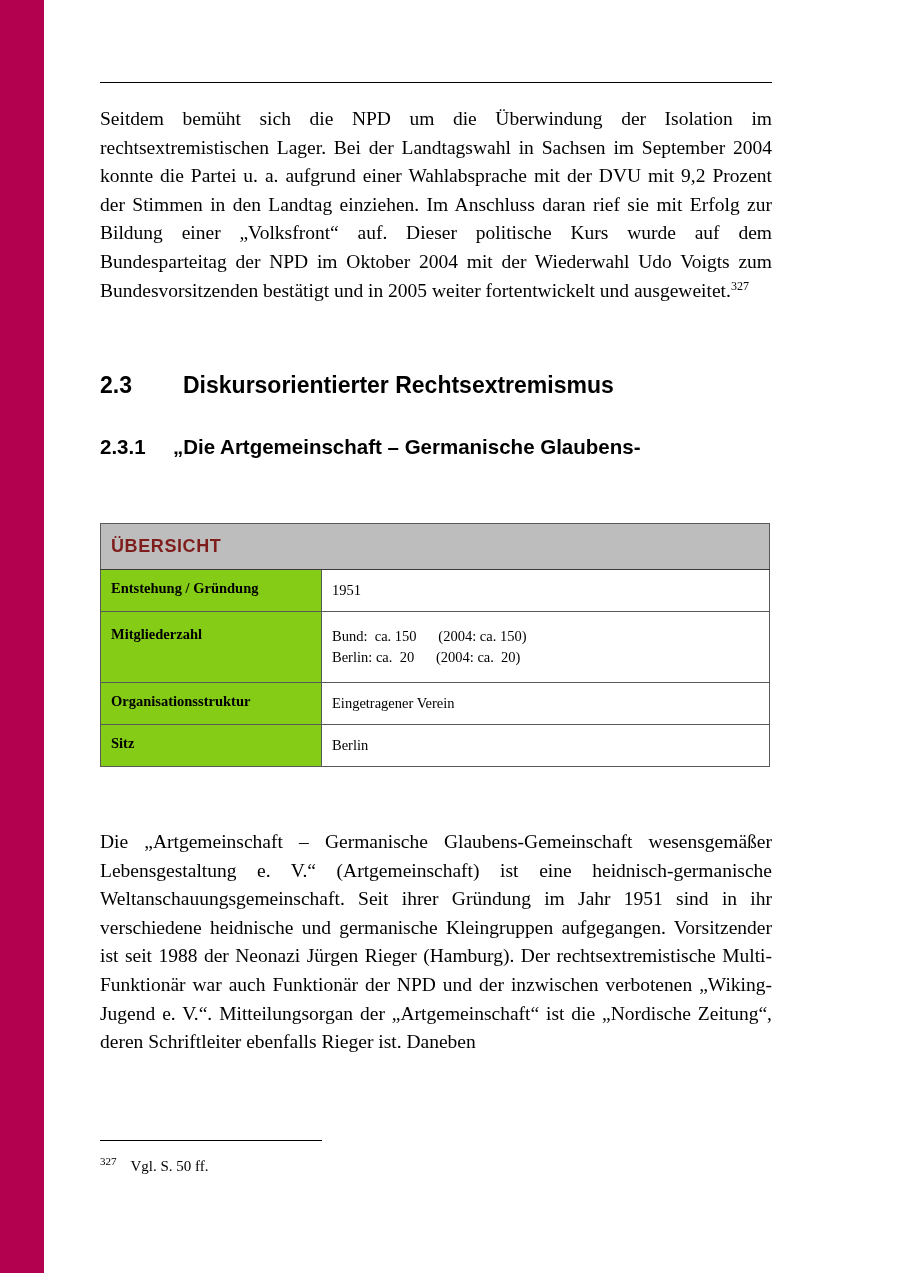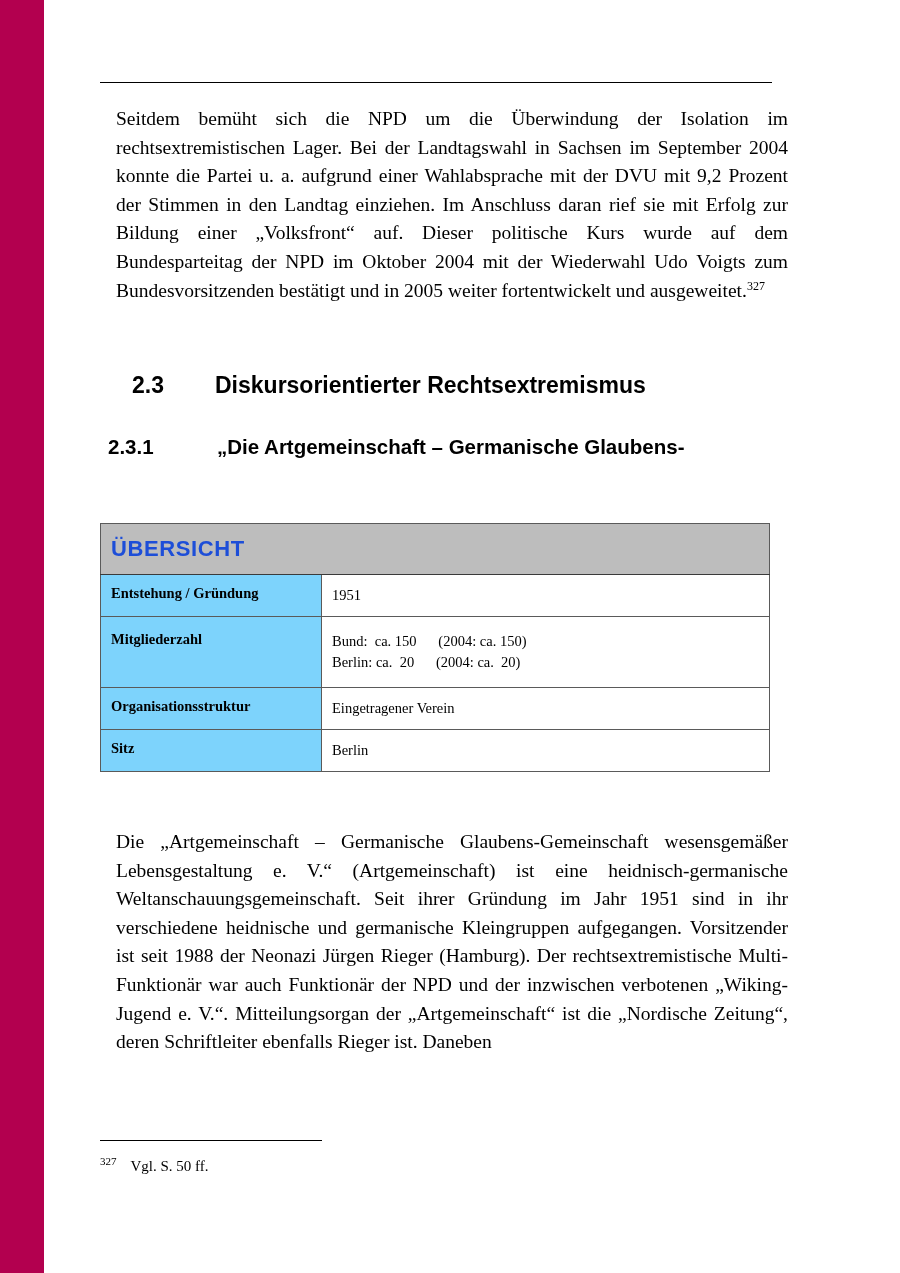--- a/index.html
+++ b/index.html
@@ -68,51 +68,49 @@
   
   .body-block {
     position: absolute;
     left: 0;
     width: 672px;
     font-size: 19.5px;
     line-height: 28.6px;
     text-align: justify;
     text-justify: inter-word;
     hyphens: none;
-    margin-left: 16px;
   }
   #para1 { top: 105px; }
   .sup {
     font-size: 12px;
     vertical-align: super;
     line-height: 0;
   }
   
   .h2 {
     position: absolute;
     left: 0;
     width: 672px;
     top: 372px;
     font-family: "Liberation Sans", sans-serif;
     font-weight: bold;
     font-size: 23px;
     display: flex;
   }
-  .h2 .num { width: 83px; flex: none; margin-left: 32px; }
+  .h2 .num { width: 83px; flex: none; }
   .h3 {
     position: absolute;
-    left: 8px;
+    left: 0;
     width: 672px;
     top: 432px;
     font-family: "Liberation Sans", sans-serif;
     font-weight: bold;
     font-size: 20.5px;
     line-height: 30px;
     display: flex;
-    gap: 36px;
   }
   .h3 .num { width: 73px; flex: none; }
   .h3 .txt { flex: 1; }
   
   .tbl {
     position: absolute;
     left: 0;
     top: 523px;
     width: 670px;
     border-collapse: collapse;
@@ -124,27 +122,27 @@
     padding: 0;
   }
   .tbl .head-cell {
     background: #bdbdbd;
     border-bottom: 1.5px solid #3a3a3a;
     padding: 12px 10px 12px 10px;
   }
   .tbl .head-cell span {
     font-family: "Liberation Sans", sans-serif;
     font-weight: bold;
-    font-size: 22px;
-    color: #1d4ed8;
+    font-size: 18px;
+    color: #7f1d1d;
     letter-spacing: 0.6px;
   }
   .tbl .lab {
     width: 202px;
-    background: #7dd3fc;
+    background: #84cc16;
     font-family: "Liberation Serif", serif;
     font-weight: bold;
     font-size: 14.5px;
     padding: 10px 8px 10px 10px;
   }
   .tbl .val {
     background: #ffffff;
     font-family: "Liberation Serif", serif;
     font-size: 14.5px;
     padding: 10px 8px 10px 10px;

